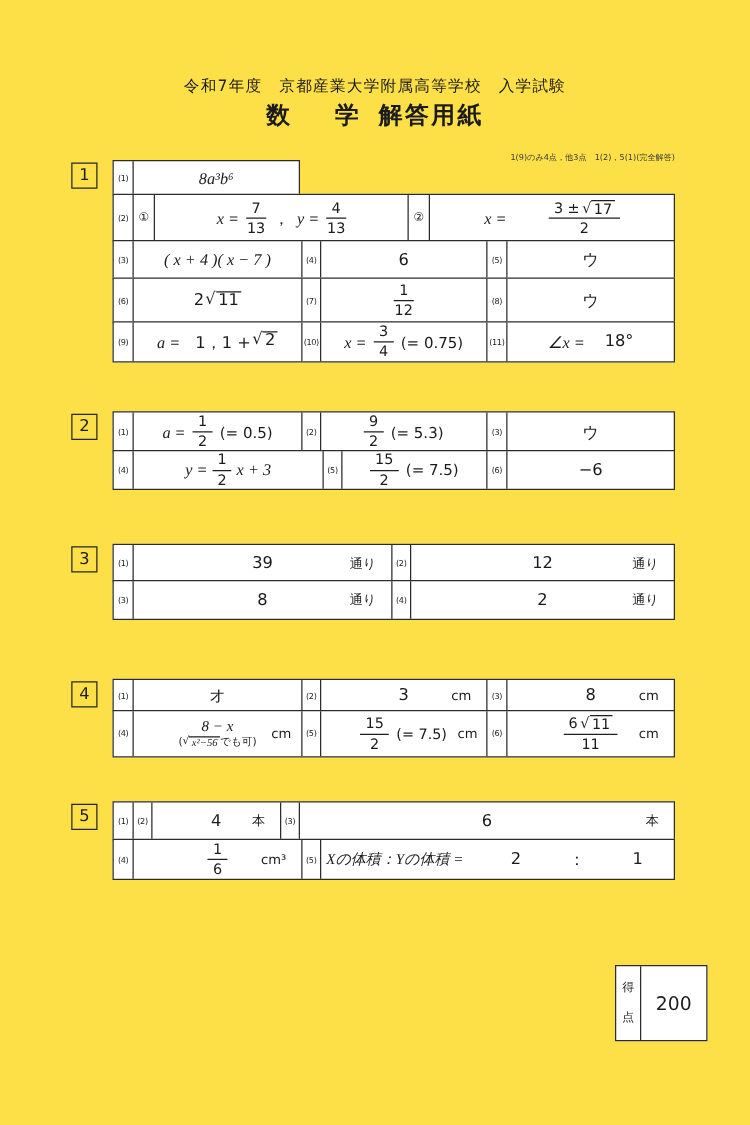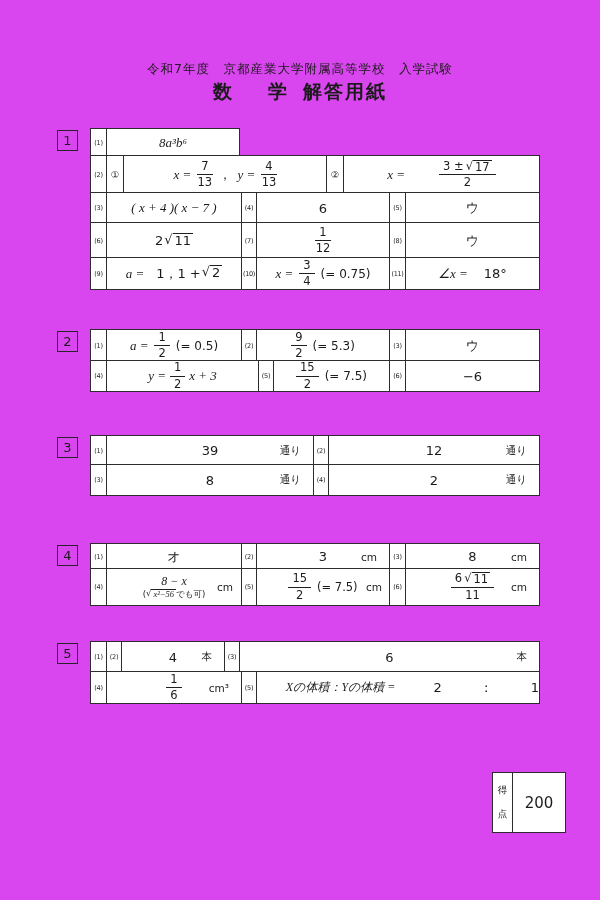--- a/index.html
+++ b/index.html
@@ -1,18 +1,18 @@
 <!DOCTYPE html>
 <html><head>
 <meta charset="utf-8">
 <style>
   html,body { margin:0; padding:0; background:#e8e8e8; }
   .page {
     position:relative; width:600px; height:900px; margin:0 auto;
-    background:#d946ef; overflow:hidden;
+    background:#fde047; overflow:hidden;
     font-family:"DejaVu Sans", sans-serif; color:#1b1b1b;
   }
   .abs { position:absolute; }
   .title1 { top:61px; left:0; width:100%; text-align:center; font-size:12.5px; letter-spacing:1px; }
   .title2 { top:79px; left:0; width:100%; text-align:center; font-size:19px; font-weight:bold; letter-spacing:2px; }
   .title2 .sp1 { margin-right:34px; }
   .title2 .sp2 { margin-right:14px; }
   .scorenote { top:122px; left:0; width:540px; text-align:right; font-size:6.5px; color:#3a3a3a; letter-spacing:0px; }
   .numbox {
     position:absolute; width:21px; height:21px; border:1.6px solid #262626;
@@ -44,20 +44,21 @@
 </style>
 </head>
 <body>
 
 <div class="page">
 
   <div class="abs title1">令和7年度　京都産業大学附属高等学校　入学試験</div>
   <div class="abs title2">
     <span class="sp1">数</span><span class="sp2">学</span><span>解答用紙</span>
   </div>
+  <div class="abs scorenote">1(9)のみ4点，他3点　1(2)，5(1)(完全解答)</div>
 
   <div class="numbox" style="left:57px;top:130px">1</div>
   <div class="numbox" style="left:57px;top:331px">2</div>
   <div class="numbox" style="left:57px;top:437px">3</div>
   <div class="numbox" style="left:57px;top:545px">4</div>
   <div class="numbox" style="left:57px;top:643px">5</div>
 
   <div class="row" style="left:90px;top:128px;width:150px;height:29px">
     <div class="c l" style="flex:0 0 15px">(1)</div>
     <div class="c a" style="flex:1">
@@ -310,21 +311,21 @@
   <div class="row" style="left:90px;top:671px;width:450px;height:33px">
     <div class="c l" style="flex:0 0 15px">(4)</div>
     <div class="c a" style="flex:0 0 135px">
       <span class="frac">
           <span class="fn">1</span>
           <span class="fd">6</span>
         </span>
       <span class="unit">cm³</span>
     </div>
     <div class="c l" style="flex:0 0 15px">(5)</div>
-    <div class="c a" style="flex:1;justify-content:flex-end;padding-left:26px">
+    <div class="c a" style="flex:1;justify-content:flex-start;padding-left:4px">
       <span class="m" style="font-size:12px;font-style:italic">Xの体積：Yの体積 =</span>
       <span style="margin-left:32px">2</span>
       <span style="margin-left:32px">：</span>
       <span style="margin-left:32px">1</span>
     </div>
   </div>
 
 
   <div class="row" style="left:492px;top:772px;width:74px;height:61px">
     <div class="c score-l" style="flex:0 0 19px">

